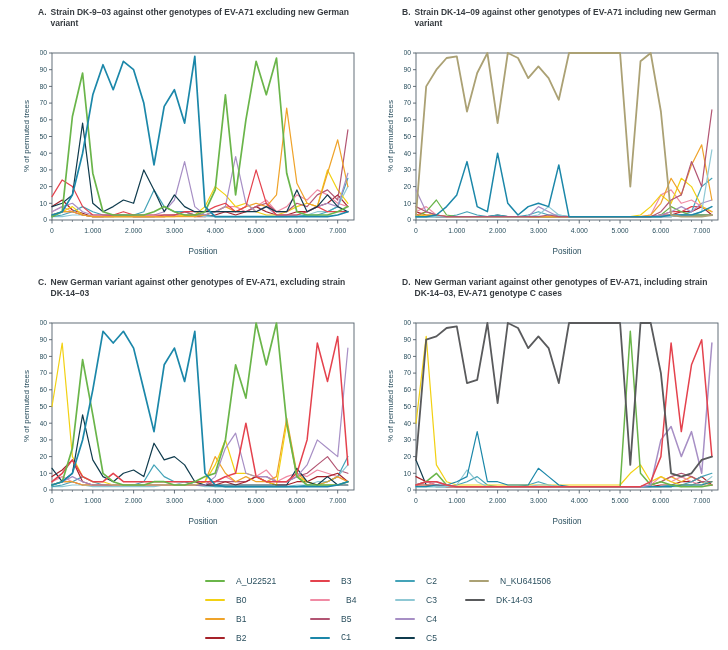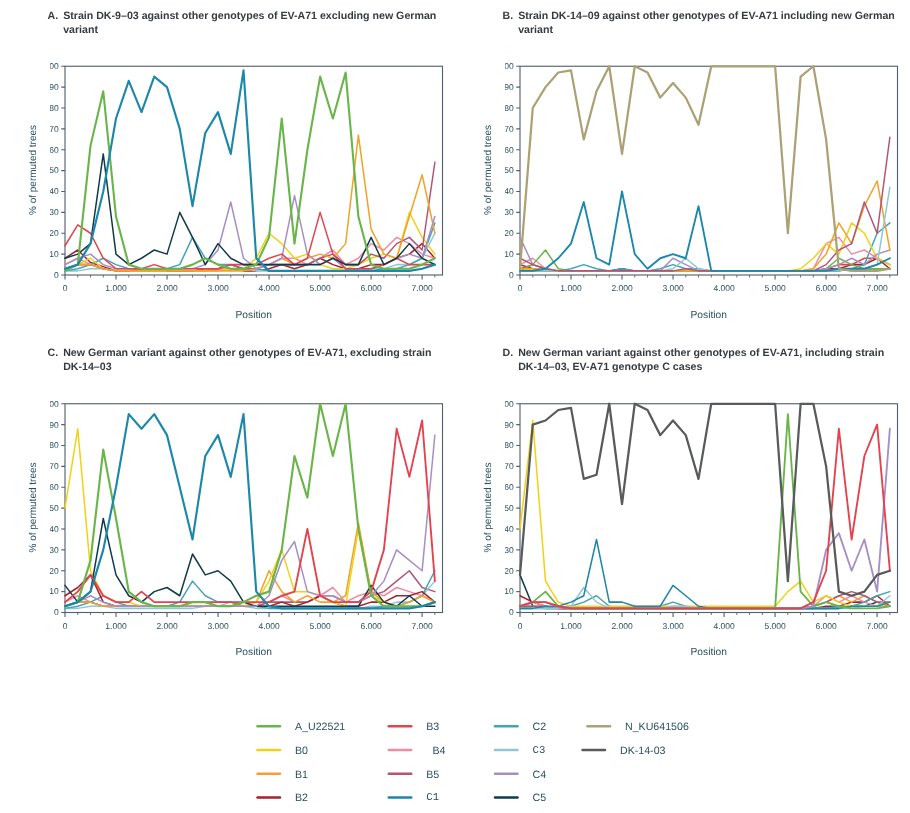--- a/index.html
+++ b/index.html
@@ -415,21 +415,21 @@
         <span class="legend-label">B5</span>
       </div>
       <div class="legend-item" style="left: 310px; top: 61px; font-family: Liberation Mono, monospace;">
         <span class="swatch" style="background: rgb(27, 135, 169);"></span>
         <span class="legend-label">C1</span>
       </div>
       <div class="legend-item" style="left: 395px; top: 4px;">
         <span class="swatch" style="background: rgb(68, 163, 184);"></span>
         <span class="legend-label">C2</span>
       </div>
-      <div class="legend-item" style="left: 395px; top: 23px; font-family: Liberation Mono, monospace;">
+      <div class="legend-item" style="left: 395px; top: 23px;">
         <span class="swatch" style="background: rgb(143, 200, 212);"></span>
         <span class="legend-label">C3</span>
       </div>
       <div class="legend-item" style="left: 395px; top: 42px;">
         <span class="swatch" style="background: rgb(167, 143, 197);"></span>
         <span class="legend-label">C4</span>
       </div>
       <div class="legend-item" style="left: 395px; top: 61px; text-align: right;">
         <span class="swatch" style="background: rgb(15, 59, 77);"></span>
         <span class="legend-label">C5</span>

